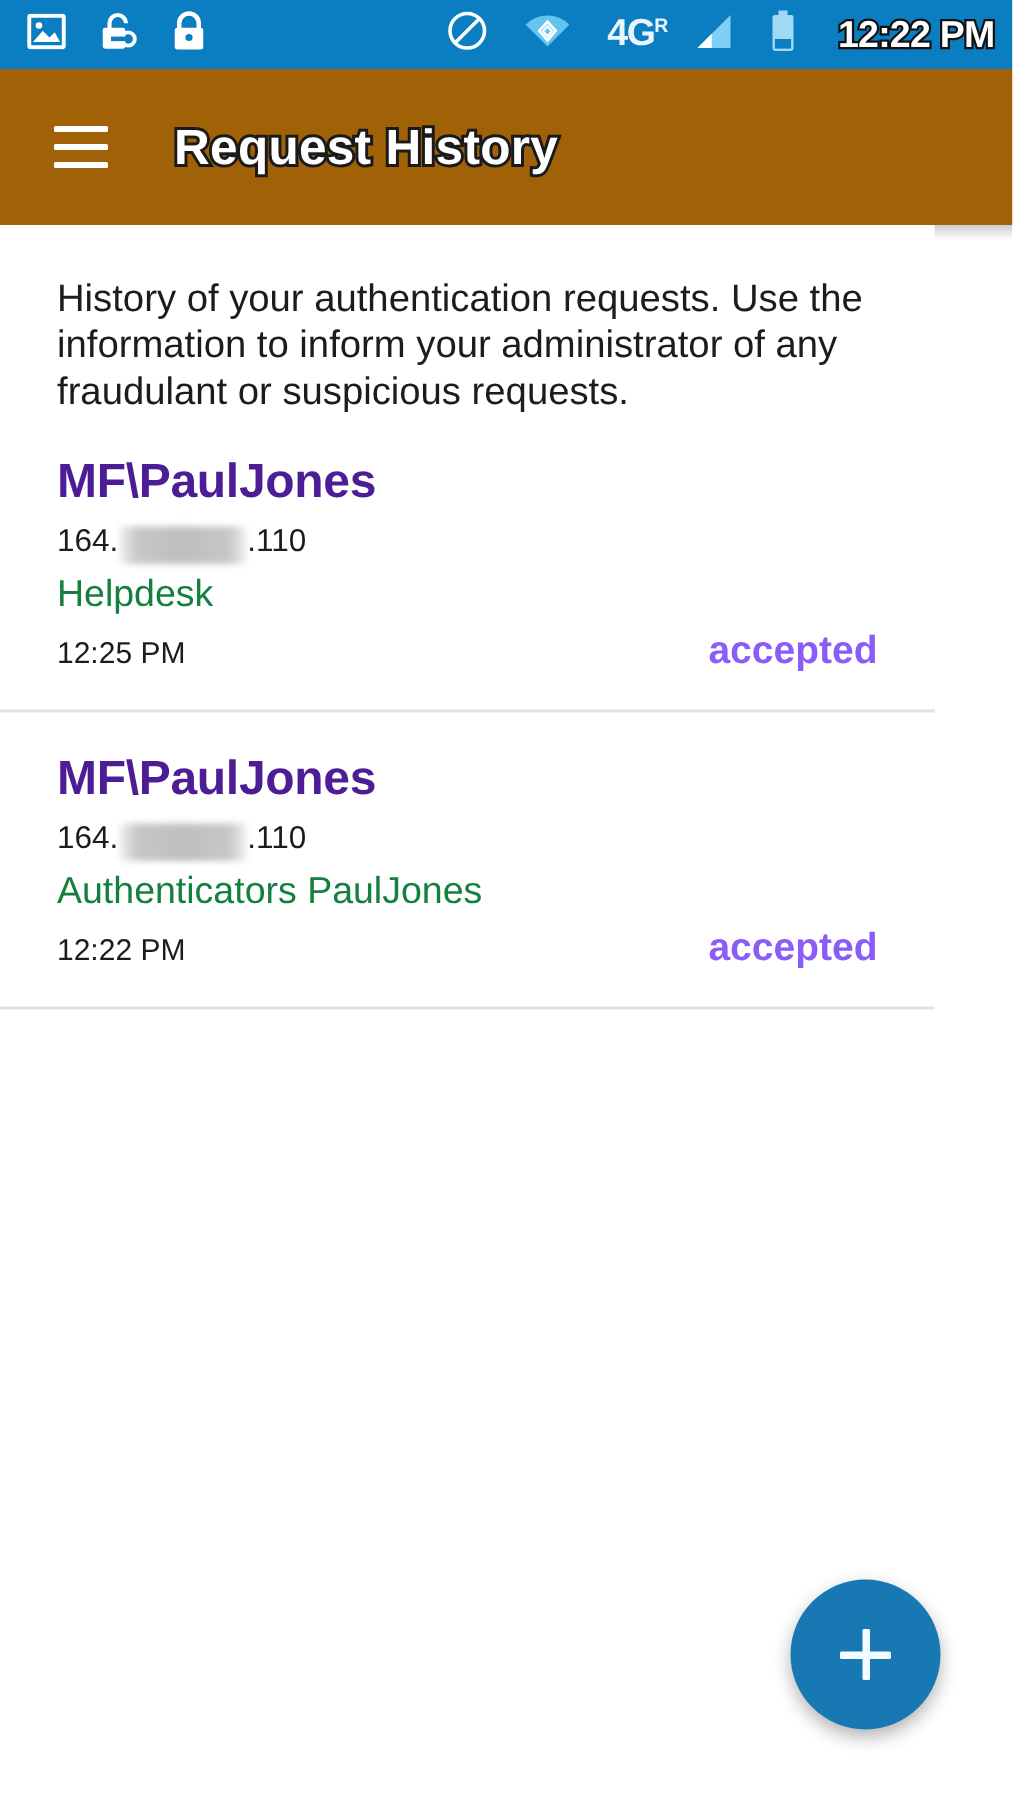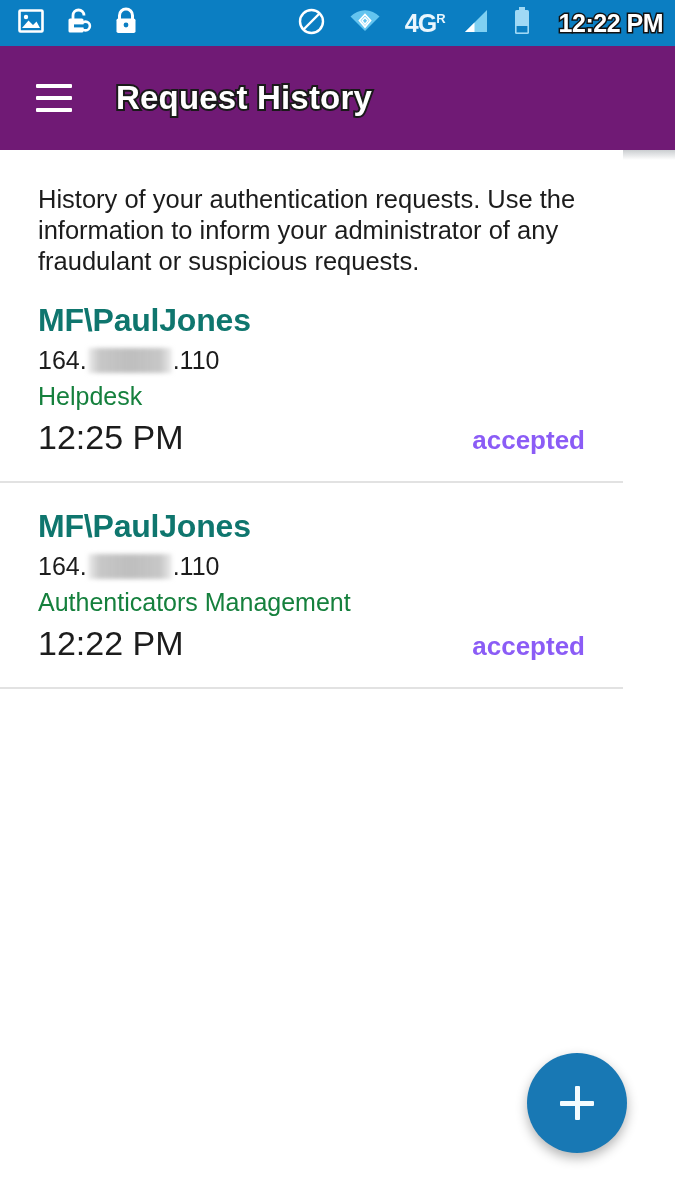--- a/index.html
+++ b/index.html
@@ -33,21 +33,21 @@
   }
   .g4 {
     color:#eaf6fd; font-size:25px; font-weight:bold;
     letter-spacing:-1px; position:relative; line-height:1;
   }
   .g4 sup { font-size:13px; vertical-align:super; font-weight:bold; }
 
   
   .appbar {
     position:absolute; top:46px; left:0; width:675px; height:104px;
-    background:#701a75;
+    background:#a16207;
     display:flex; align-items:center;
   }
   .hamburger {
     width:36px; margin-left:36px;
     display:flex; flex-direction:column; gap:8px; cursor:pointer;
   }
   .hamburger span {
     display:block; height:4px; width:36px; background:#ffffff; border-radius:1px;
   }
   .appbar-title {
@@ -72,27 +72,27 @@
     padding:34px 38px 0 38px;
     font-size:25.5px;
     line-height:31px;
     color:#1c1c1c;
   }
 
   .list { margin-top:24px; }
 
   .row { padding:0 38px; position:relative; }
   .row-name {
-    font-size:32px; font-weight:bold; color:#0f766e;
+    font-size:32px; font-weight:bold; color:#4c1d95;
     letter-spacing:-0.2px; line-height:38px;
     margin-bottom:6px;
   }
   .row-ip {
-    font-size:25px; color:#1c1c1c; line-height:31px;
-    display:flex; align-items:center; white-space:nowrap;
+    font-size:21px; color:#1c1c1c; line-height:31px;
+    display:flex; align-items:flex-end; white-space:nowrap;
   }
   .redact {
     display:inline-block;
     width:84px; height:25px;
     margin:0 1px;
     background:linear-gradient(to right,
       rgba(205,205,205,0.35) 0%,
       rgba(196,196,196,0.95) 14%,
       rgba(190,190,190,1) 50%,
       rgba(196,196,196,0.95) 86%,
@@ -101,21 +101,21 @@
     vertical-align:middle;
     border-radius:1px;
   }
   .row-target {
     font-size:25px; color:#15803d; line-height:32px; margin-top:4px;
   }
   .row-footer {
     display:flex; align-items:baseline; justify-content:space-between;
     margin-top:6px; padding-bottom:24px;
   }
-  .row-time { font-size:34px; color:#1c1c1c; }
+  .row-time { font-size:20px; color:#1c1c1c; }
   .row-status { font-size:26px; font-weight:bold; color:#8b5cf6; }
   .divider { height:2px; background:#e2e2e2; width:100%; }
 
   
   .fab {
     position:absolute; left:527px; top:1053px;
     width:100px; height:100px; border-radius:50%;
     background:#1878b4;
     box-shadow:0 5px 12px rgba(0,0,0,0.30);
     display:flex; align-items:center; justify-content:center;
@@ -221,21 +221,21 @@
       </div>
       <div class="divider"></div>
 
       <div class="row" style="padding-top:24px;">
         <div class="row-name">MF\PaulJones</div>
         <div class="row-ip">
           <span>164.</span>
             <span class="redact"></span>
             <span>.110</span>
         </div>
-        <div class="row-target">Authenticators Management</div>
+        <div class="row-target">Authenticators PaulJones</div>
         <div class="row-footer">
           <span class="row-time">12:22 PM</span>
           <span class="row-status">accepted</span>
         </div>
       </div>
       <div class="divider"></div>
 
     </div>
   </div>
 

